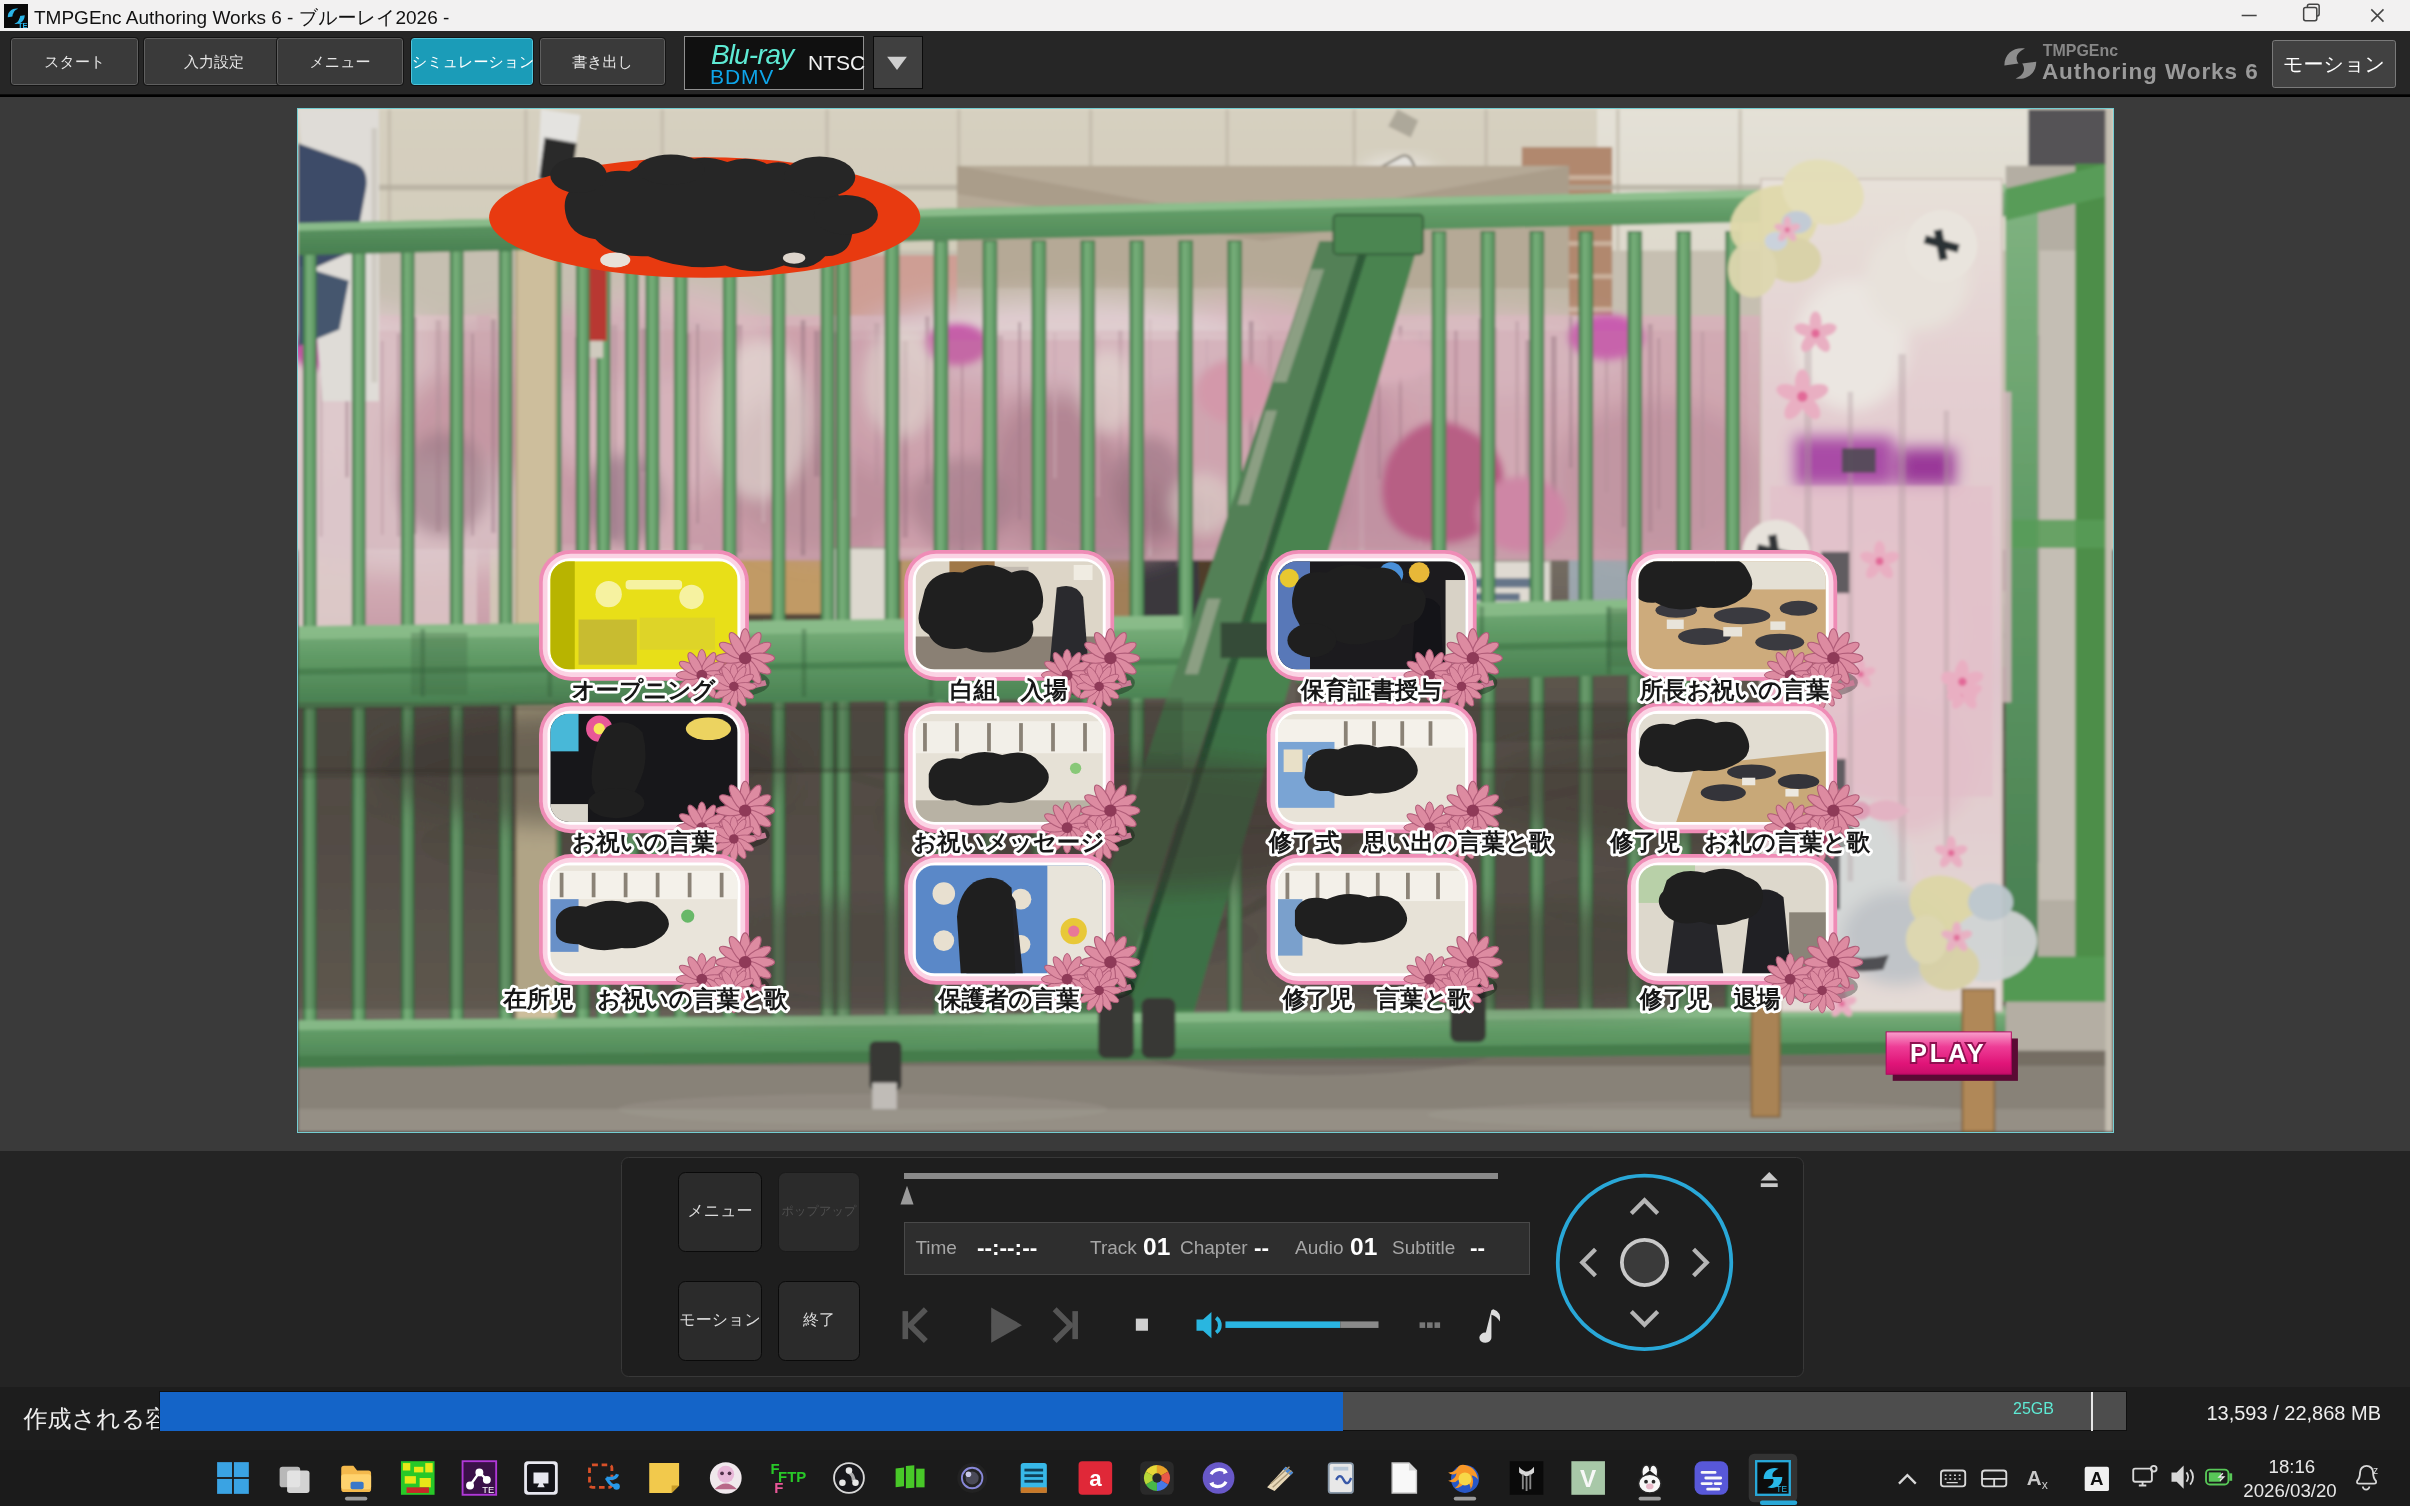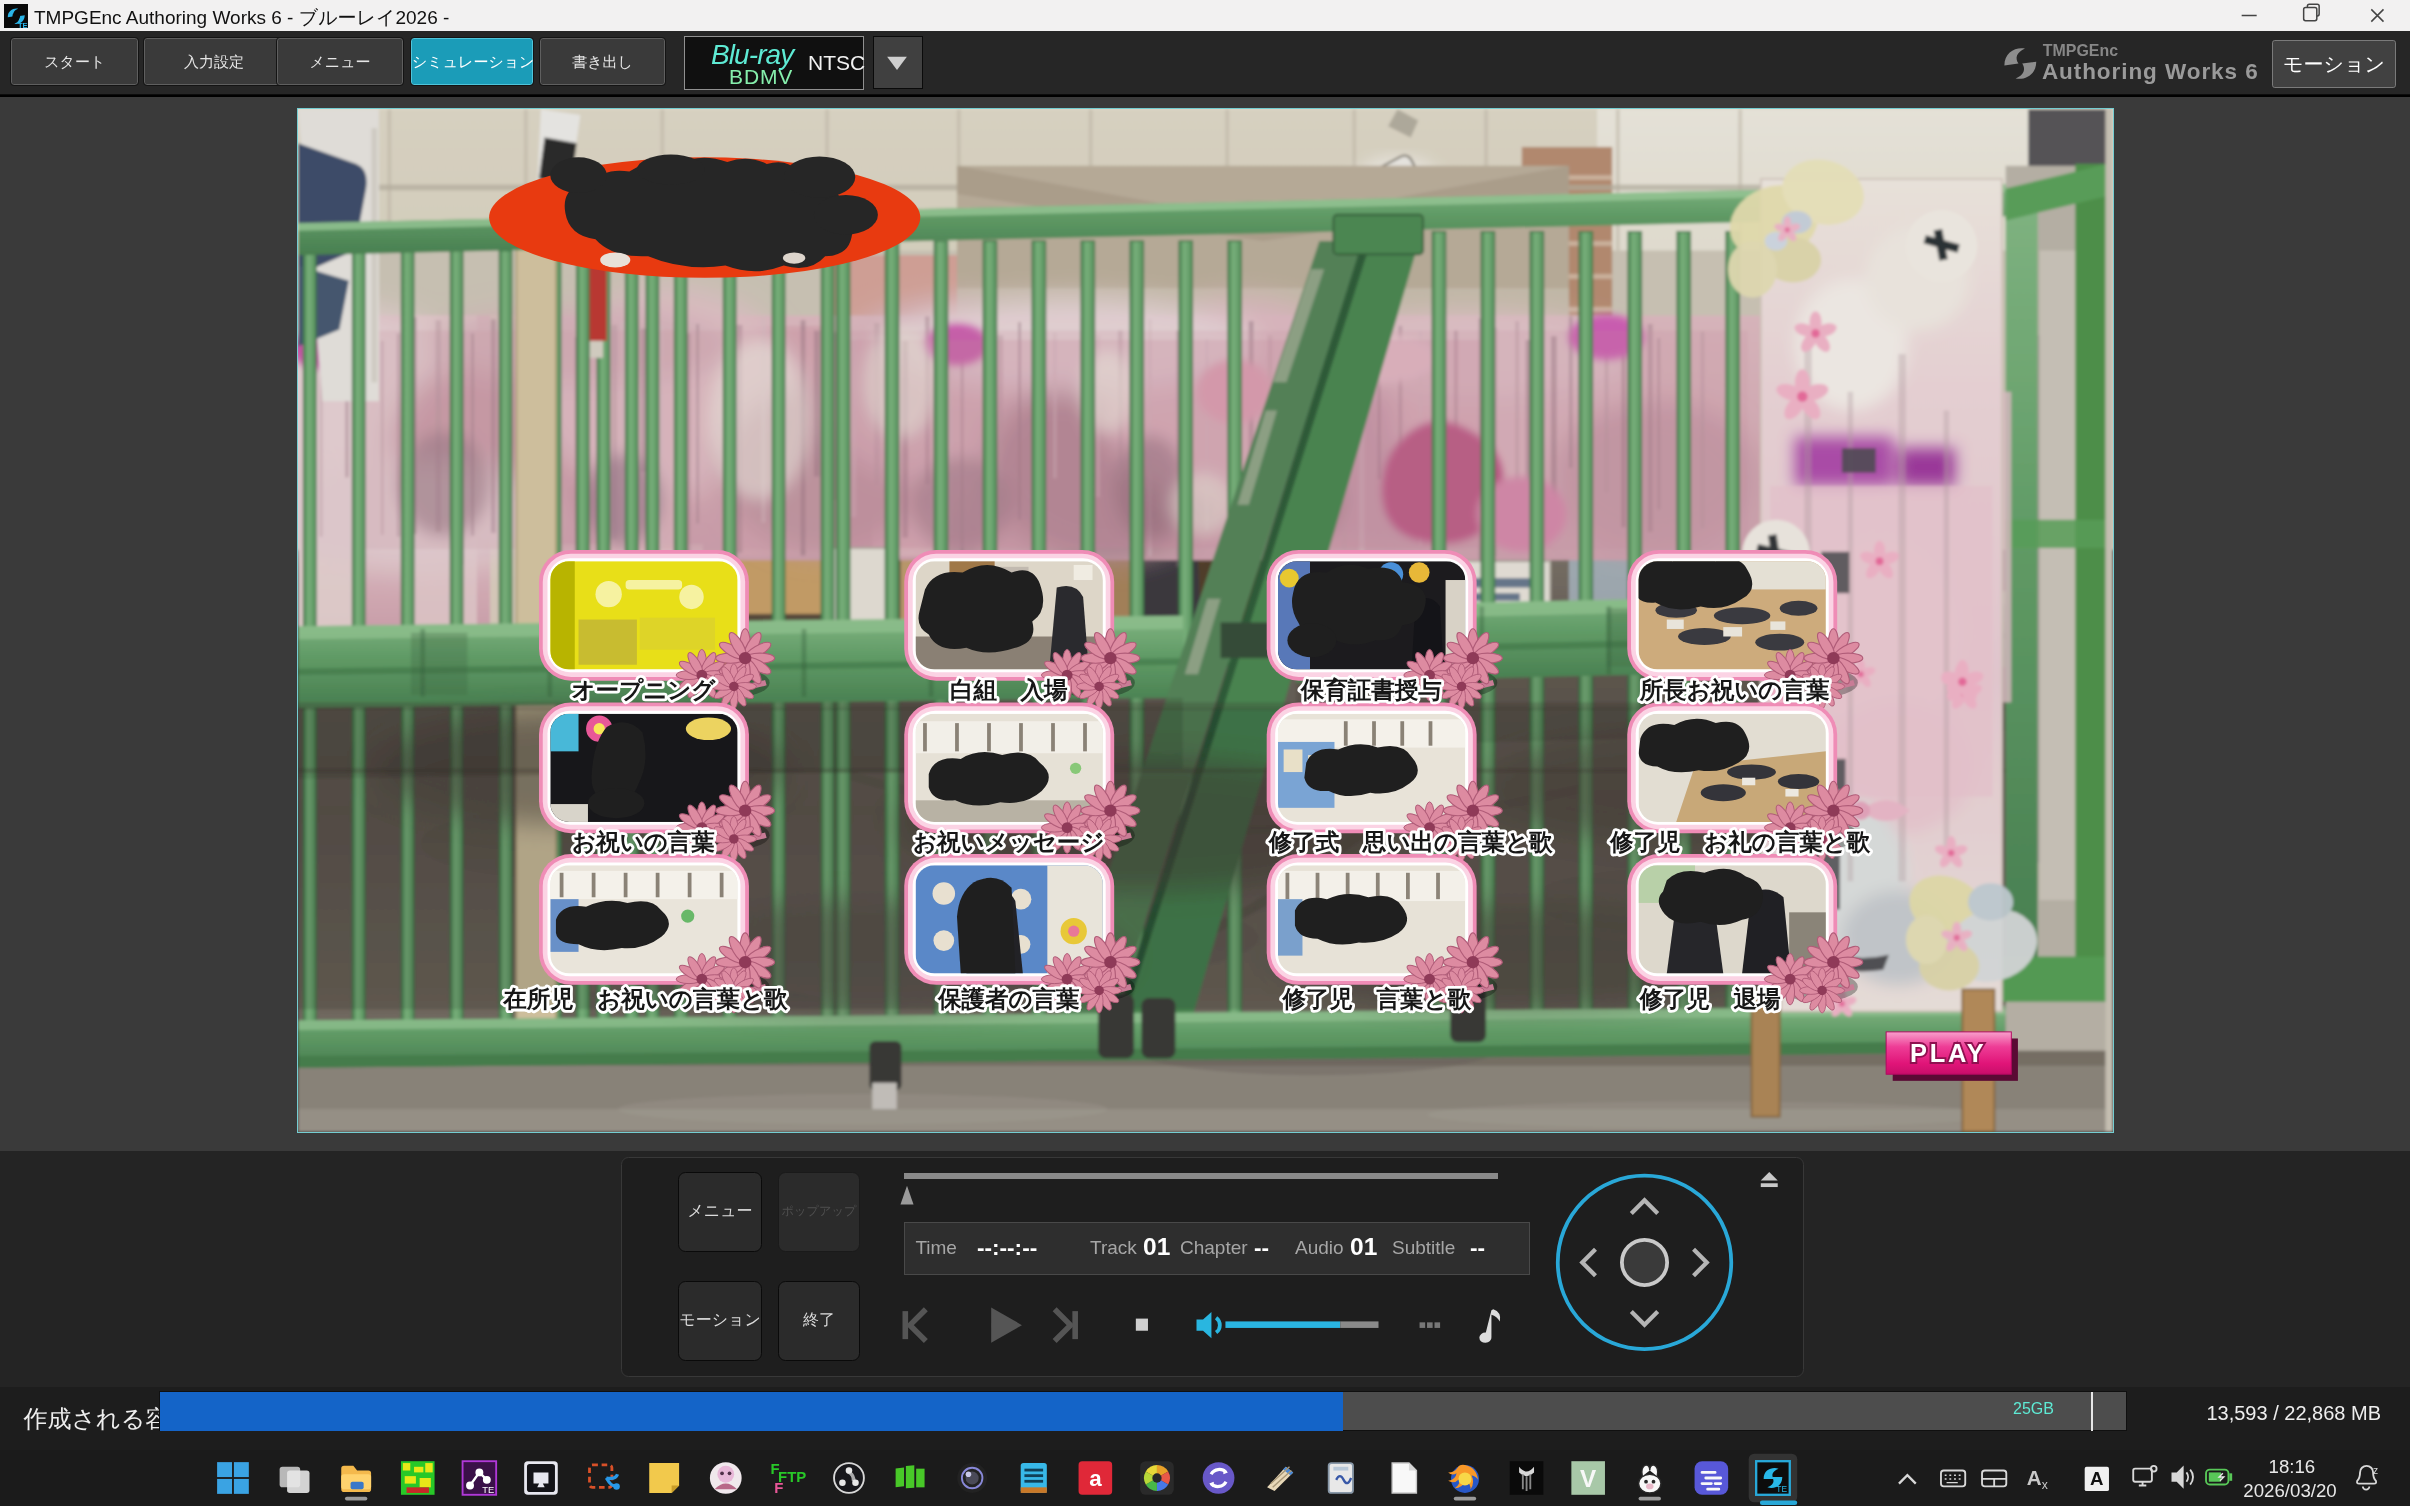--- a/index.html
+++ b/index.html
@@ -39,21 +39,21 @@
       </svg>
   </div>
   <div id="toolbar" class="abs">
     <div class="tbtn" style="left:11.3px;width:127px">スタート</div>
     <div class="tbtn" style="left:144px;width:140px">入力設定</div>
     <div class="tbtn" style="left:277px;width:126px">メニュー</div>
     <div class="tbtn act" style="left:411px;width:122px">シミュレーション</div>
     <div class="tbtn" style="left:540px;width:125px">書き出し</div>
     <div class="abs" style="left:684px;top:4.7px;width:180px;height:54px;background:#101010;border:1.9px solid #909090">
       <div class="abs" style="left:26px;top:1.9px;color:#5eead4;font-size:28px;font-weight:normal;font-style:italic;letter-spacing:-0.9px">Blu-ray</div>
-      <div class="abs" style="left:44px;top:28px;color:#86efac;font-size:21px;letter-spacing:0.9px">BDMV</div>
+      <div class="abs" style="left:25px;top:28px;color:#0ea5e9;font-size:21px;letter-spacing:0.9px">BDMV</div>
       <div class="abs" style="left:123px;top:14px;color:#f2f2f2;font-size:21px;font-weight:normal">NTSC</div>
     </div>
     <div class="abs" style="left:873px;top:4.7px;width:50px;height:53px;background:#404040;border:1.9px solid #0a0a0a"><svg width="46" height="49" viewBox="0 0 49 52">
           <path d="M14 21 h21 l-10.5 14 z" fill="#cfcfcf"></path>
         </svg></div>
     <svg class="abs" style="left:1998px;top:10.4px" width="264" height="45" viewBox="0 0 280 48">
         <g fill="#8d8d8d">
           <path d="M6 26 C6 12,18 6,28 8 C19 12,17 18,21 24 Z"></path>
           <path d="M40 22 C40 36,28 42,18 40 C27 36,29 30,25 24 Z"></path>
         </g>

